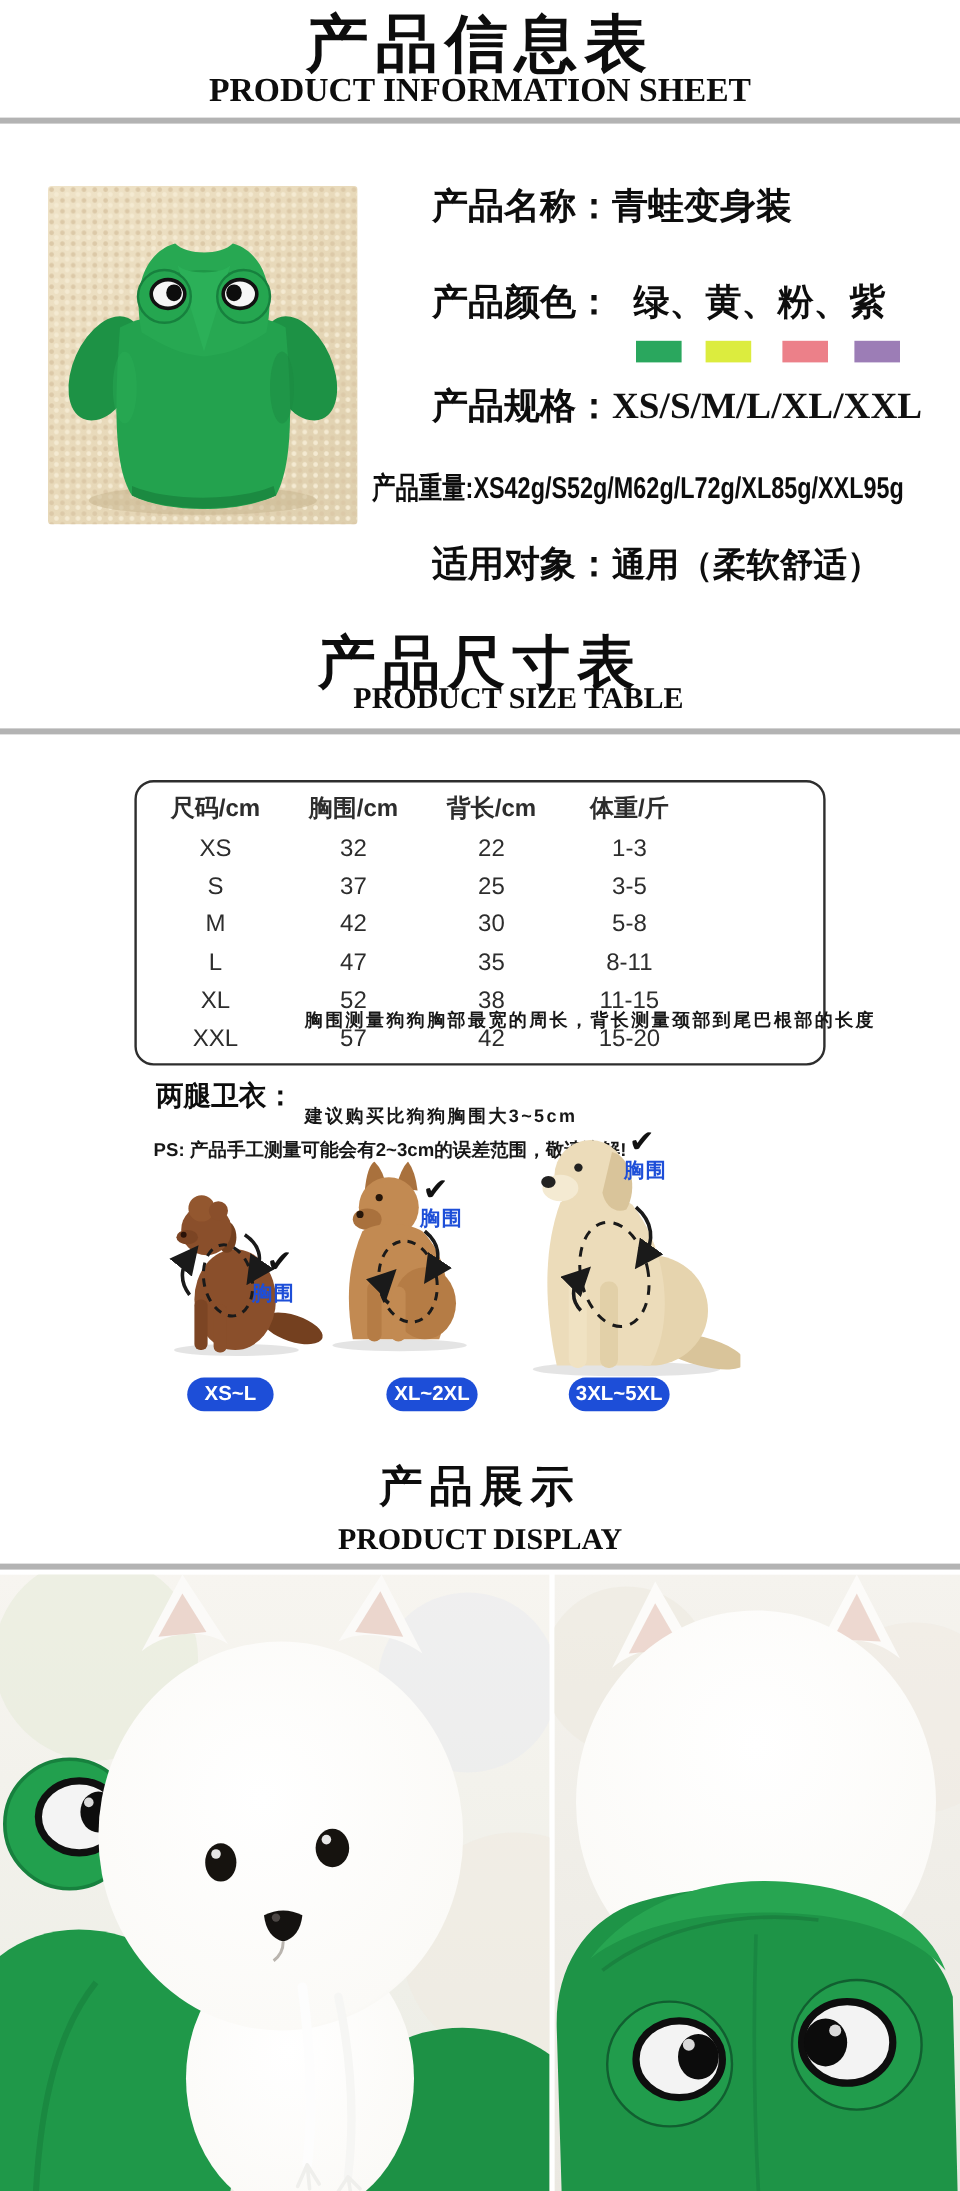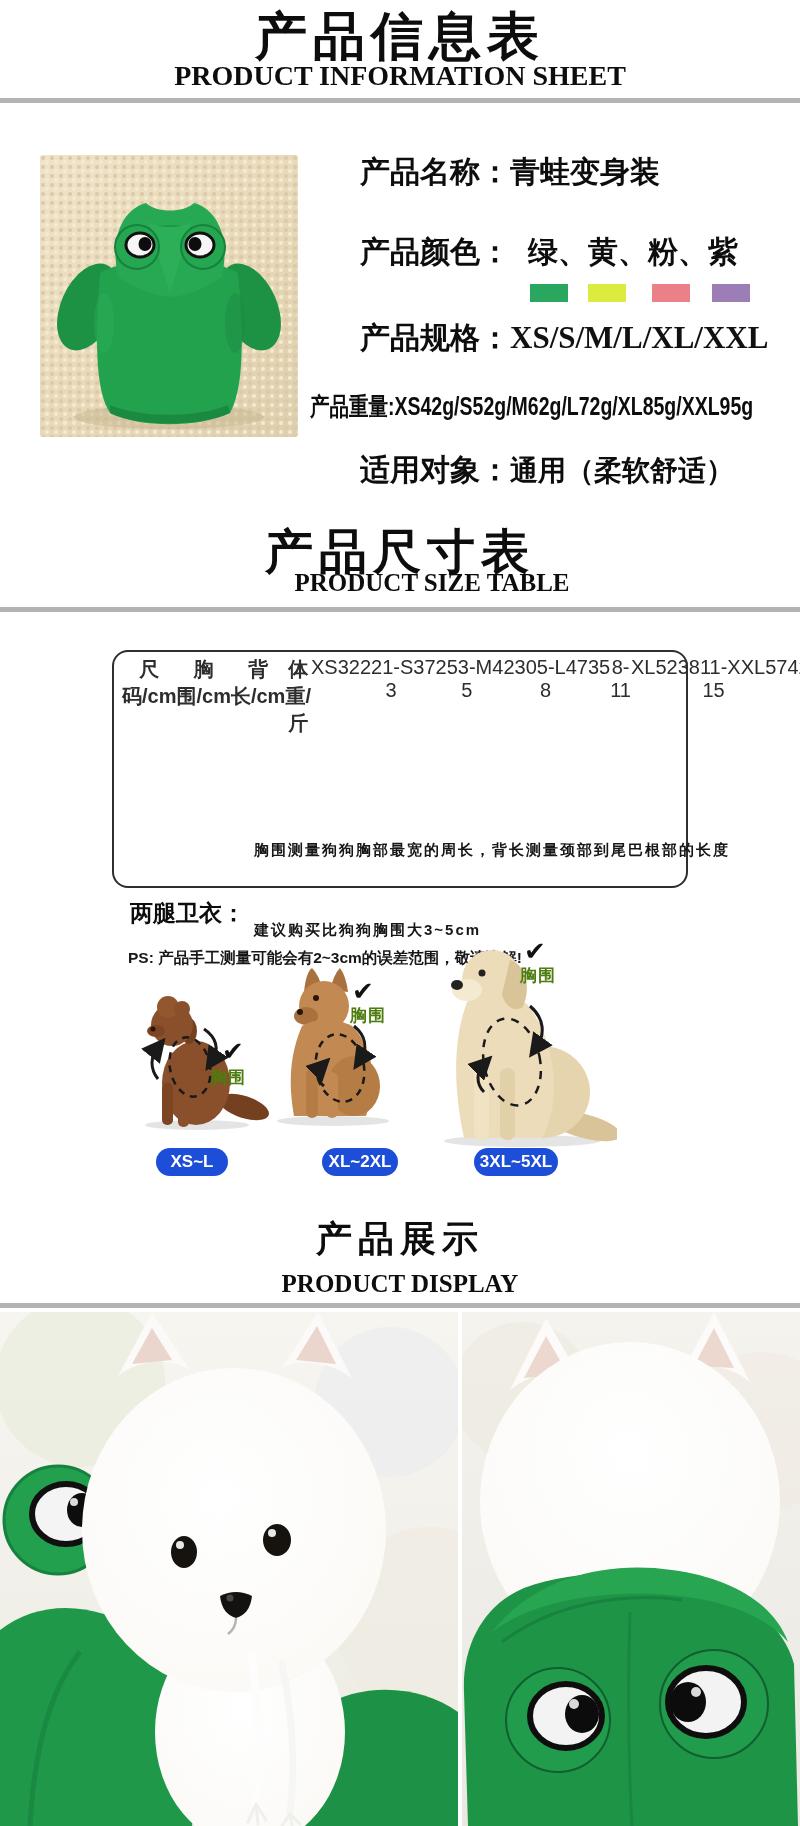--- a/index.html
+++ b/index.html
@@ -10,32 +10,32 @@
   .cn-title{font-weight:800;color:#0d0d0d;letter-spacing:6px;}
   .en-title{font-family:"Liberation Serif","DejaVu Serif",serif;font-weight:700;color:#0d0d0d;}
   .divider{left:0;width:800px;height:5px;background:#b3b3b3;}
   .info-label{font-weight:800;font-size:30px;color:#0d0d0d;}
   .info-value{font-weight:800;font-size:30px;color:#0d0d0d;}
   .serif-value{font-family:"Liberation Serif","DejaVu Serif",serif;font-weight:700;font-size:31px;}
   .swatch{position:absolute;width:38px;height:18px;}
   .weight-line{font-weight:600;font-size:25px;transform:scaleX(0.78);transform-origin:left center;white-space:nowrap;color:#0d0d0d;}
   .size-table{position:absolute;left:112px;top:650px;width:576px;height:238px;
       border:2px solid #2e2e2e;border-radius:16px;box-sizing:border-box;
-      display:flex;flex-direction:row;justify-content:space-around;
+      display:flex;flex-direction:column;justify-content:space-around;
       padding:4px 104px 4px 8px;background:#fff;}
   .t-row{display:grid;grid-template-columns:1fr 1fr 1fr 1fr;}
   .t-cell{text-align:center;font-size:20px;color:#2d2d2d;}
   .t-head .t-cell{font-weight:700;}
   .note-lead{font-weight:800;font-size:23px;color:#0d0d0d;}
   .note-line{font-weight:700;font-size:15px;letter-spacing:2px;color:#171717;white-space:nowrap;}
   .note-ps{font-weight:700;font-size:15.5px;color:#171717;white-space:nowrap;}
   .pill{position:absolute;height:28px;background:#1d4ed8;border-radius:14px;color:#fff;
         font-weight:700;font-size:17px;display:flex;align-items:center;justify-content:center;}
   .check{position:absolute;font-size:26px;font-weight:900;color:#111;}
-  .chest-label{position:absolute;font-size:17px;font-weight:800;color:#4d7c0f;letter-spacing:1px;}
+  .chest-label{position:absolute;font-size:17px;font-weight:800;color:#1d4ed8;letter-spacing:1px;}
   .product-photo{position:absolute;left:40px;top:155px;width:258px;height:282px;border-radius:3px;
       background:
         radial-gradient(circle at 3px 3px, #dcc9a8 1.5px, rgba(0,0,0,0) 2.4px),
         radial-gradient(circle at 7px 7px, #f4ead2 1.5px, rgba(0,0,0,0) 2.4px),
         linear-gradient(135deg,#efe3c8 0%,#e7d8b8 55%,#decfae 100%);
       background-size:9px 9px,9px 9px,100% 100%;}
   svg{display:block;}
 </style>
 </head>
 <body>

